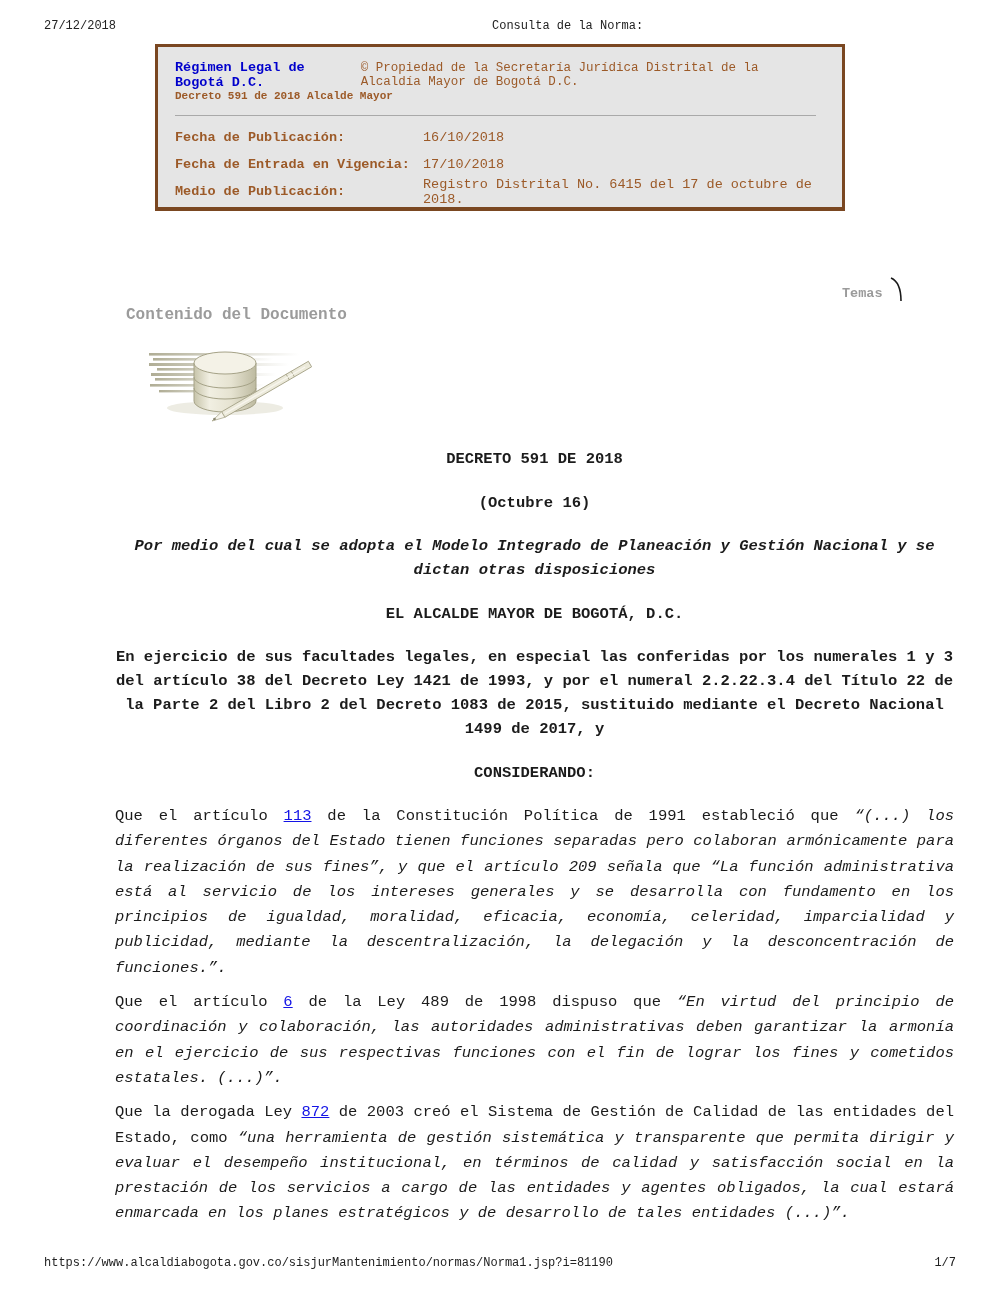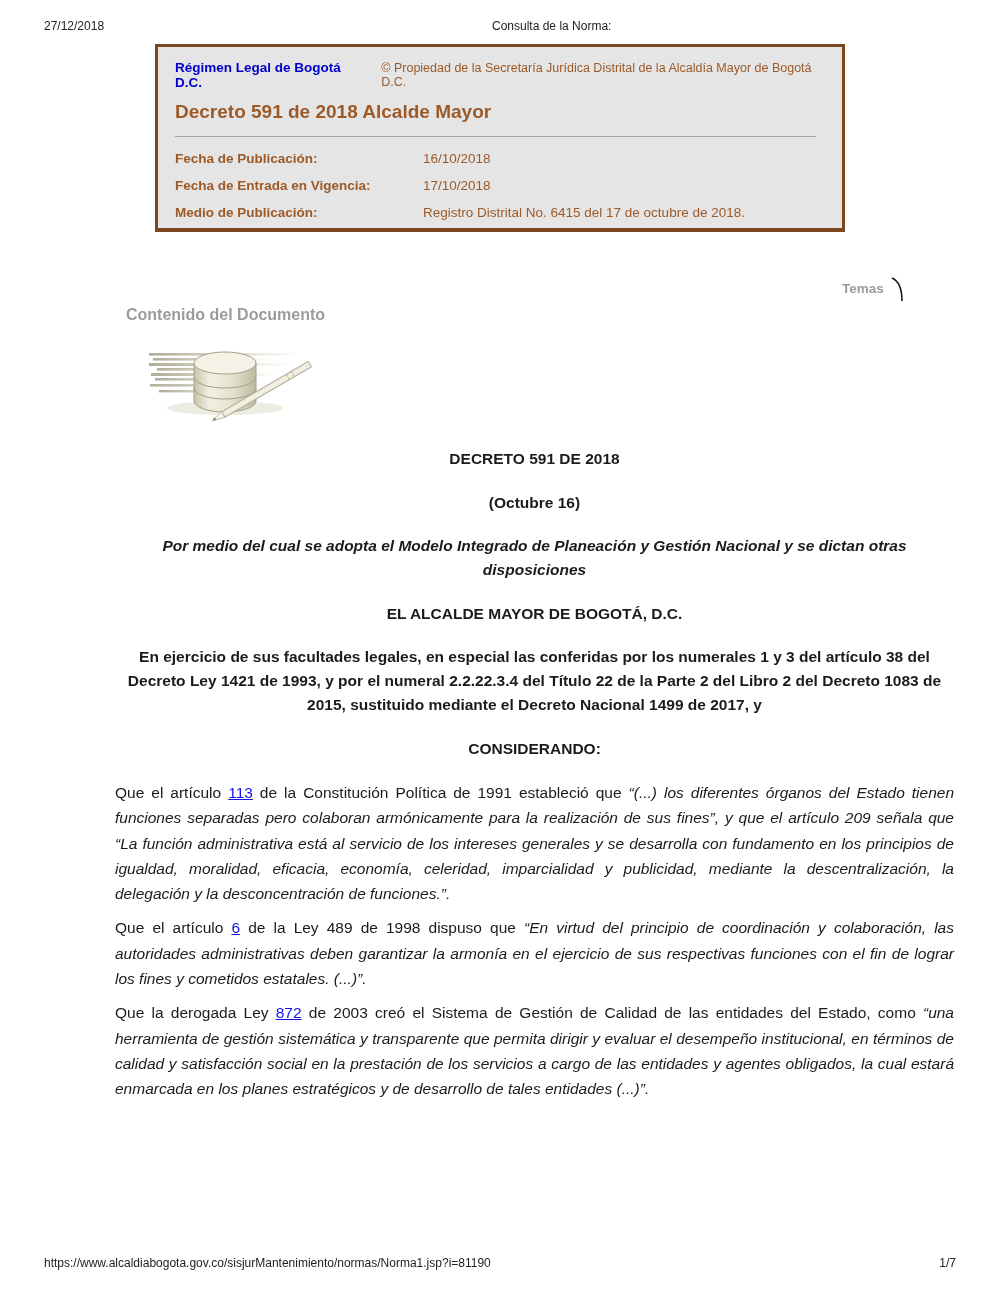--- a/index.html
+++ b/index.html
@@ -1,43 +1,43 @@
 <!DOCTYPE html>
 <html style="--brand_blue: #0000cc; --brown: #9c5a28; --brown_dark: #7a4721; --link_blue: #1414e6; --gray: #9b9b9b; --text: #1b1b1b;"><head>
 <meta charset="utf-8">
 <title>Consulta de la Norma</title>
 <style>
   html,body{margin:0;padding:0;background:#fff;}
   .page{
     position:relative;width:1000px;height:1294px;background:#fff;overflow:hidden;
-    font-family:Liberation Sans, sans-serif;color:var(--text,#1b1b1b);border-radius:31px;
+    font-family:Liberation Mono, monospace;color:var(--text,#1b1b1b);border-radius:31px;
   }
   
   .print-date{position:absolute;left:44px;top:19px;font-size:12px;color:#222;}
   .print-title{position:absolute;left:492px;top:19px;font-size:12px;color:#222;}
   .footer-url{position:absolute;left:44px;top:1256px;font-size:12px;color:#222;}
   .footer-page{position:absolute;right:44px;top:1256px;font-size:12px;color:#222;}
 
   
   .info-box{
     position:absolute;left:155px;top:44px;width:690px;box-sizing:border-box;
     border:3px solid var(--brown_dark,#7a4721);border-bottom-width:4px;
     padding:13px 26px 2px 17px;background:#e5e5e5;
   }
   .box-row1{display:flex;align-items:baseline;}
   .brand{color:var(--brand_blue,#0000cc);font-weight:bold;font-size:13.5px;text-decoration:none;cursor:pointer;}
   .copyright{color:var(--brown,#9c5a28);font-size:12.5px;margin-left:20px;}
-  .doc-heading{margin-top:11px;color:var(--brown,#9c5a28);font-weight:bold;font-size:19px;}
+  .doc-heading{color:var(--brown,#9c5a28);font-weight:bold;font-size:11px;}
   .box-divider{margin-top:13px;border-top:1px solid #a9a9a9;height:0;}
   .field-table{margin-top:8px;}
   .field-row{display:flex;height:27px;align-items:center;font-size:13.5px;color:var(--brown,#9c5a28);}
   .field-label{width:248px;flex:none;font-weight:bold;}
 
   
-  .temas{position:absolute;left:842px;top:281px;display:flex;align-items:flex-start;
+  .temas{position:absolute;left:842px;top:281px;display:flex;align-items:center;
     color:var(--gray,#9b9b9b);font-weight:bold;font-size:13.5px;cursor:pointer;}
   .temas .curl{margin-left:7px;margin-top:-5px;}
   .contenido{position:absolute;left:126px;top:306px;color:var(--gray,#9b9b9b);
     font-weight:bold;font-size:16px;cursor:pointer;}
 
   
   .graphic{position:absolute;left:137px;top:344px;width:196px;height:82px;}
 
   
   .doc{position:absolute;left:81px;top:447px;width:839px;font-size:15.5px;line-height:24px;margin-left:34px;}

